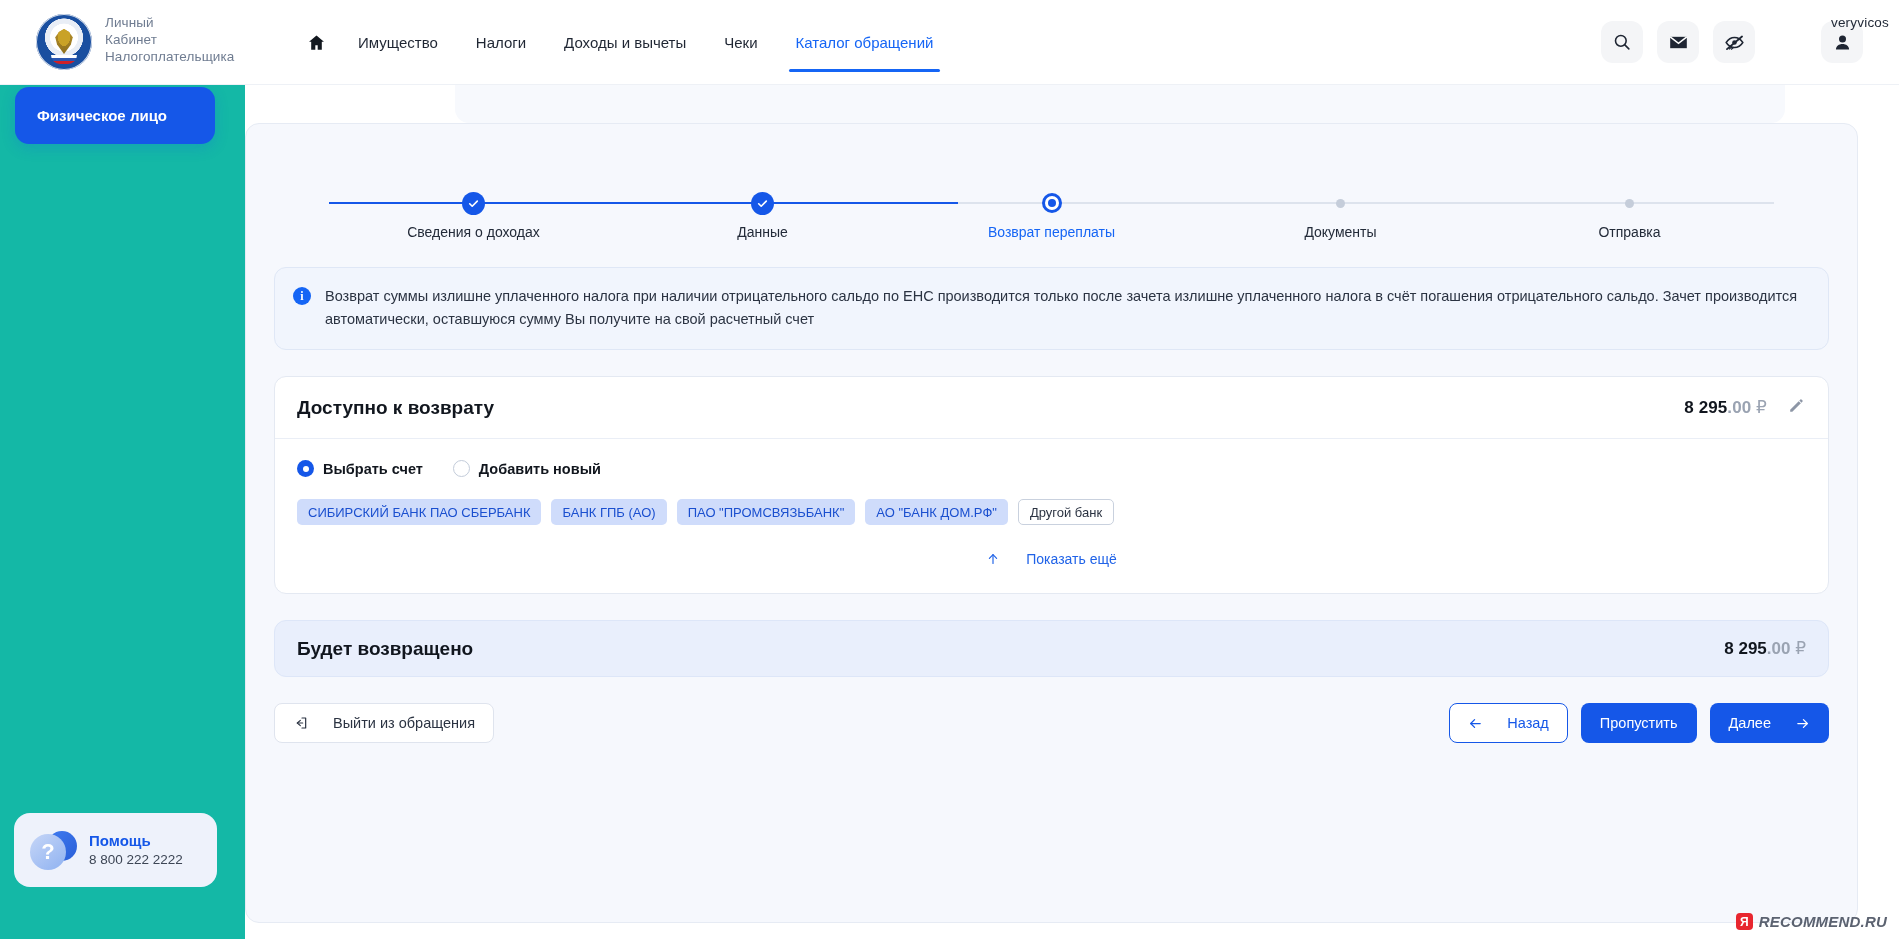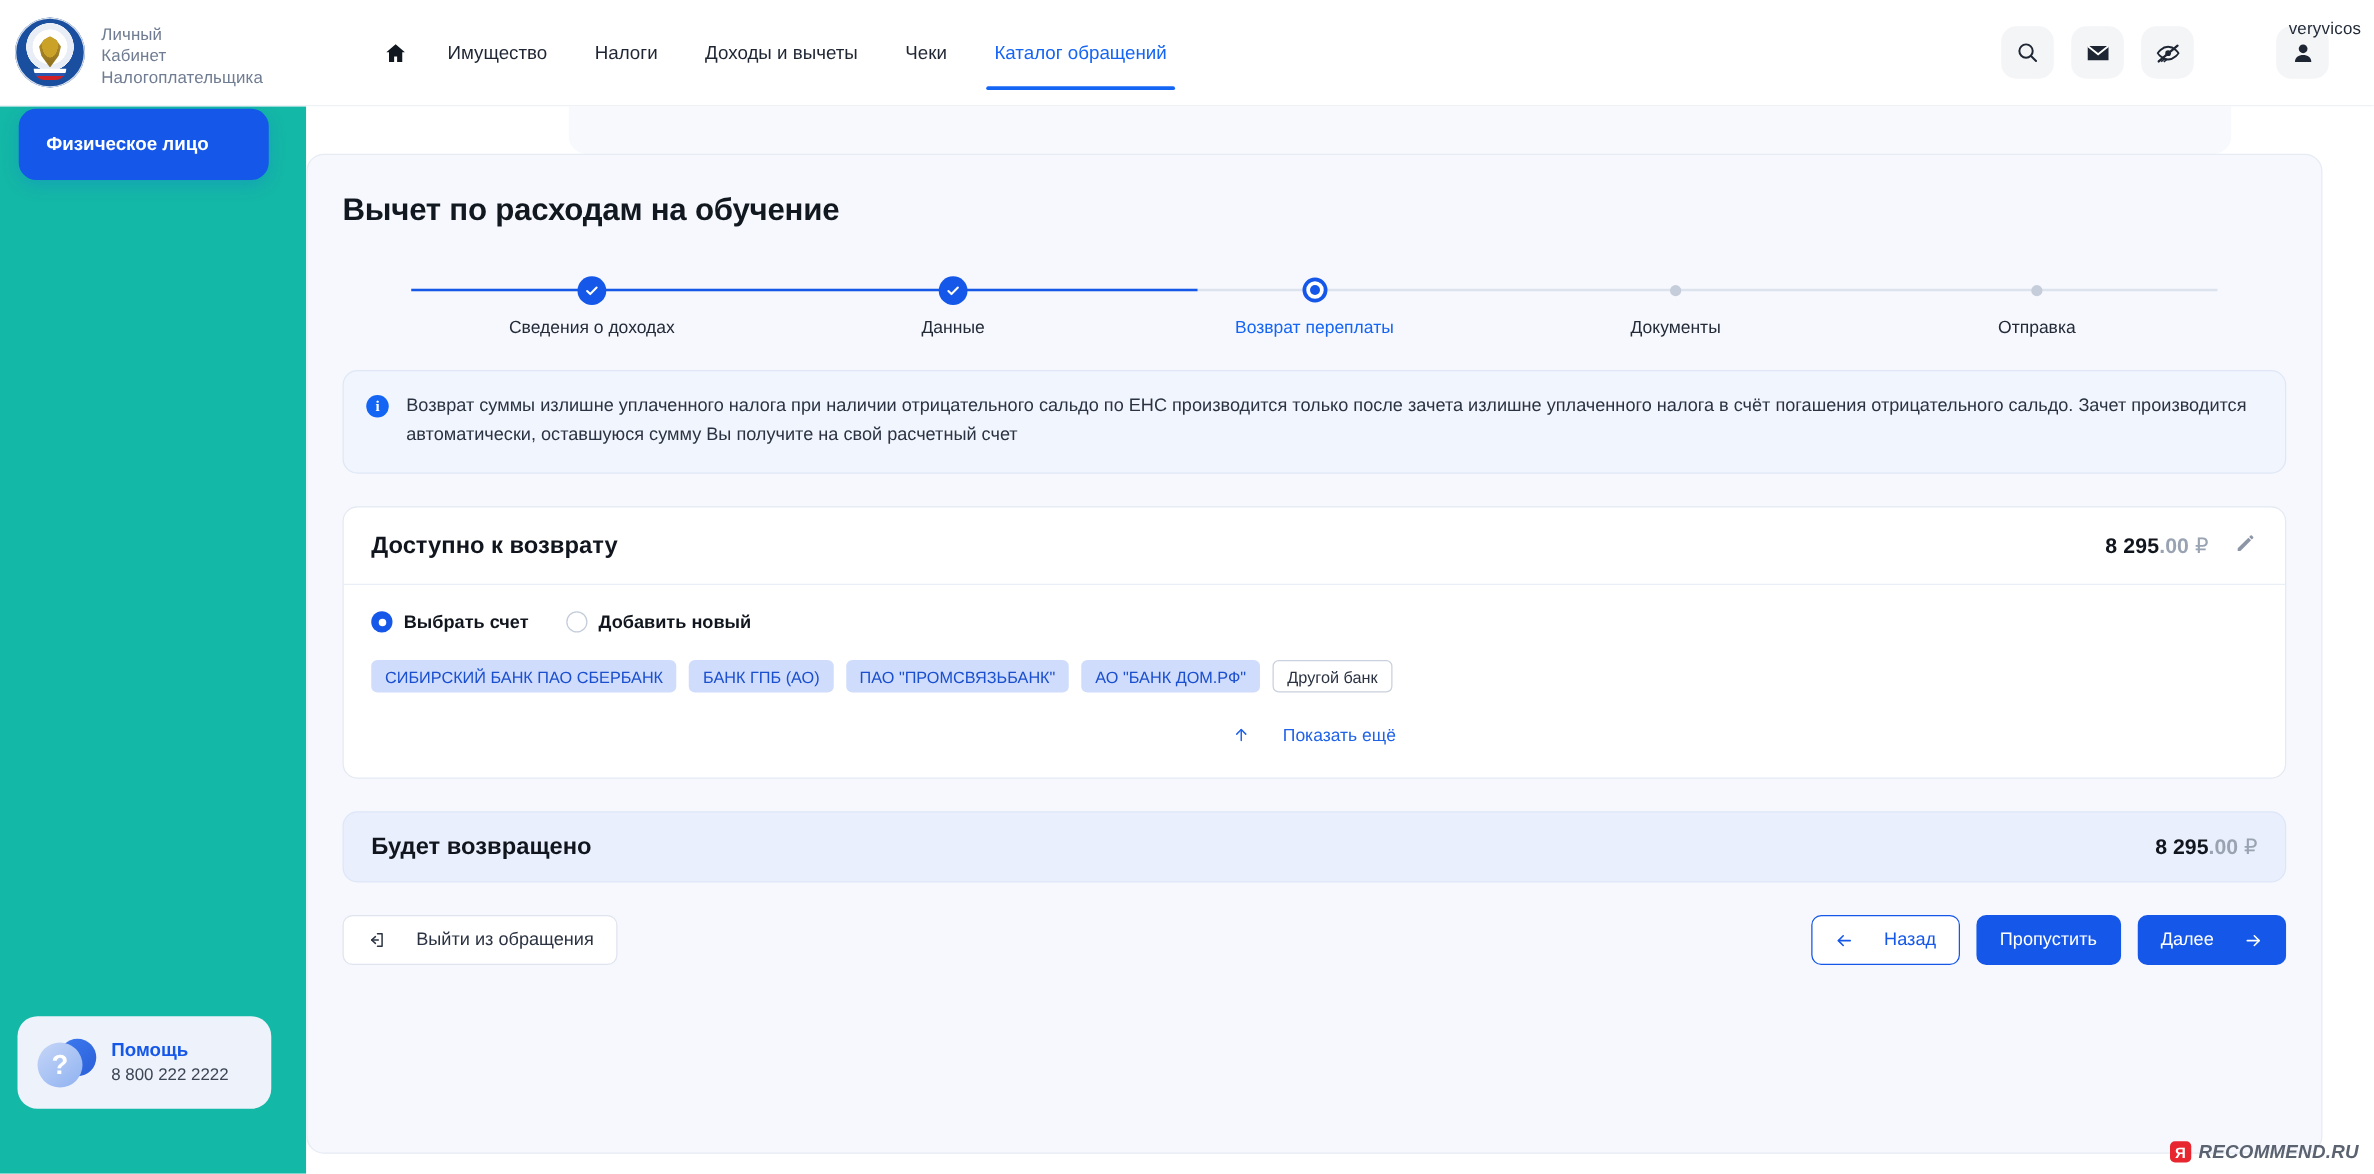--- a/index.html
+++ b/index.html
@@ -14,21 +14,21 @@
 
   .page { position: relative; width: 1899px; height: 939px; background: #ffffff; }
 
   
   .topbar {
     position: absolute; top: 0; left: 0; width: 1899px; height: 85px;
     background: #ffffff; display: flex; align-items: center;
     border-bottom: 1px solid #eef1f6;
     z-index: 5;
   }
-  .brand { display: flex; align-items: flex-end; gap: 13px; padding-left: 12px; width: 275px; }
+  .brand { display: flex; align-items: flex-start; gap: 13px; padding-left: 36px; width: 275px; }
   .emblem {
     width: 56px; height: 56px; border-radius: 50%;
     background: radial-gradient(circle at 50% 42%, #ffffff 0 32%, #e9eef6 33% 44%, #1a4fa0 45% 100%);
     position: relative; flex: none;
     box-shadow: 0 0 0 1px #d8e0ec inset;
   }
   .emblem::before {
     content: ""; position: absolute; left: 50%; top: 50%;
     transform: translate(-50%,-52%);
     width: 23px; height: 25px;
@@ -293,21 +293,20 @@
         <div class="help-txt-title">Помощь</div>
         <div class="help-txt-phone">8 800 222 2222</div>
       </div>
     </div>
   </aside>
 
   <main class="content">
     <div class="ghost-card"></div>
 
     <section class="panel">
-      <h1 class="page-title">Вычет по расходам на обучение</h1>
 
       <div class="stepper">
         <div class="step-line"></div>
         <div class="step-line-done"></div>
         <div class="steps">
           <div class="step">
             <div class="dot-wrap">
                 <div class="dot-done">
               <svg width="13" height="13" viewBox="0 0 24 24">
                     <path d="M5 12.5l4.6 4.6L19 7.5" fill="none" stroke="#fff" stroke-width="3" stroke-linecap="round" stroke-linejoin="round"></path>

